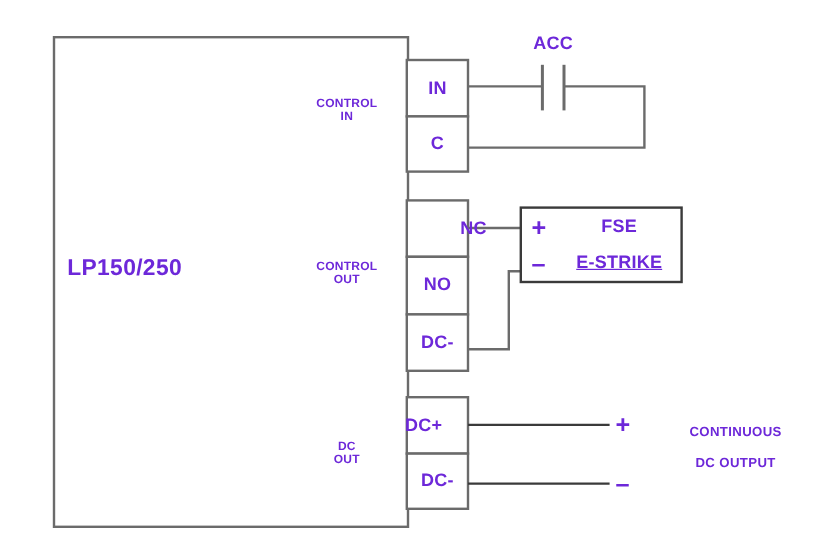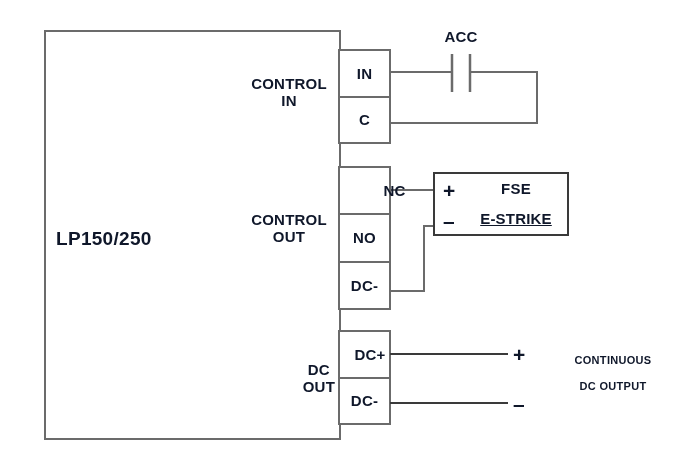--- a/index.html
+++ b/index.html
@@ -18,32 +18,32 @@
     position: absolute;
     left: 0;
     top: 0;
     width: 684px;
     height: 458px;
   }
   .lbl {
     position: absolute;
     font-family: "Liberation Sans", sans-serif;
     font-weight: bold;
-    color: #0f172a;
+    color: #6d28d9;
     white-space: pre;
     line-height: 1.15;
     text-align: center;
   }
   .lbl.left { text-align: left; }
   .term-label {
     font-size: 15px;
     letter-spacing: 0.2px;
   }
   .side-label {
-    font-size: 15px;
+    font-size: 10px;
     letter-spacing: 0.2px;
   }
   .unit-label {
     font-size: 19px;
     letter-spacing: 0.3px;
   }
   .box-label {
     font-size: 15px;
     letter-spacing: 0.2px;
   }
@@ -87,33 +87,33 @@
   <line x1="470" y1="54" x2="470" y2="92" stroke="#6b6b6b" stroke-width="2.5"></line>
 
   <path d="M 390 190 L 434 190" fill="none" stroke="#6b6b6b" stroke-width="2"></path>
   <path d="M 390 291 L 424 291 L 424 226 L 434 226" fill="none" stroke="#6b6b6b" stroke-width="2"></path>
   <rect x="434" y="173" width="134" height="62" fill="#ffffff" stroke="#3a3a3a" stroke-width="2"></rect>
 
   <path d="M 390 354 L 508 354" fill="none" stroke="#3a3a3a" stroke-width="1.8"></path>
   <path d="M 390 403 L 508 403" fill="none" stroke="#3a3a3a" stroke-width="1.8"></path>
 </svg>
 
-<div class="lbl unit-label left" style="left:56px; top:228px;">LP150/250</div>
+<div class="lbl unit-label left" style="left:56px; top:213px;">LP150/250</div>
 
 <div class="centerer" style="left:243px; top:69px; width:92px; height:46px;">
   <div class="lbl side-label" style="position:static;">CONTROL
 IN</div>
 </div>
 
 <div class="centerer" style="left:243px; top:205px; width:92px; height:46px;">
   <div class="lbl side-label" style="position:static;">CONTROL
 OUT</div>
 </div>
 
-<div class="centerer" style="left:243px; top:355px; width:92px; height:46px;justify-content:flex-end;">
+<div class="centerer" style="left:243px; top:355px; width:92px; height:46px;">
   <div class="lbl side-label" style="position:static;">DC
 OUT</div>
 </div>
 
 <div class="centerer" style="left:339px; top:50px; width:51px; height:47px;">
   <div class="lbl term-label" style="position:static;">IN</div>
 </div>
 <div class="centerer" style="left:339px; top:97px; width:51px; height:46px;">
   <div class="lbl term-label" style="position:static;">C</div>
 </div>
@@ -121,21 +121,21 @@
 <div class="centerer" style="left:339px; top:167px; width:51px; height:47px;margin-left:30px;">
   <div class="lbl term-label" style="position:static;">NC</div>
 </div>
 <div class="centerer" style="left:339px; top:214px; width:51px; height:48px;">
   <div class="lbl term-label" style="position:static;text-align:right;">NO</div>
 </div>
 <div class="centerer" style="left:339px; top:262px; width:51px; height:47px;">
   <div class="lbl term-label" style="position:static;">DC-</div>
 </div>
 
-<div class="centerer" style="left:337px; top:331px; width:66px; height:47px;">
+<div class="centerer" style="left:320px; top:331px; width:66px; height:47px;">
   <div class="lbl term-label" style="position:static;">DC+</div>
 </div>
 <div class="centerer" style="left:339px; top:378px; width:51px; height:46px;">
   <div class="lbl term-label" style="position:static;">DC-</div>
 </div>
 
 <div class="centerer" style="left:426px; top:25px; width:70px; height:24px;">
   <div class="lbl box-label" style="position:static;">ACC</div>
 </div>
 

